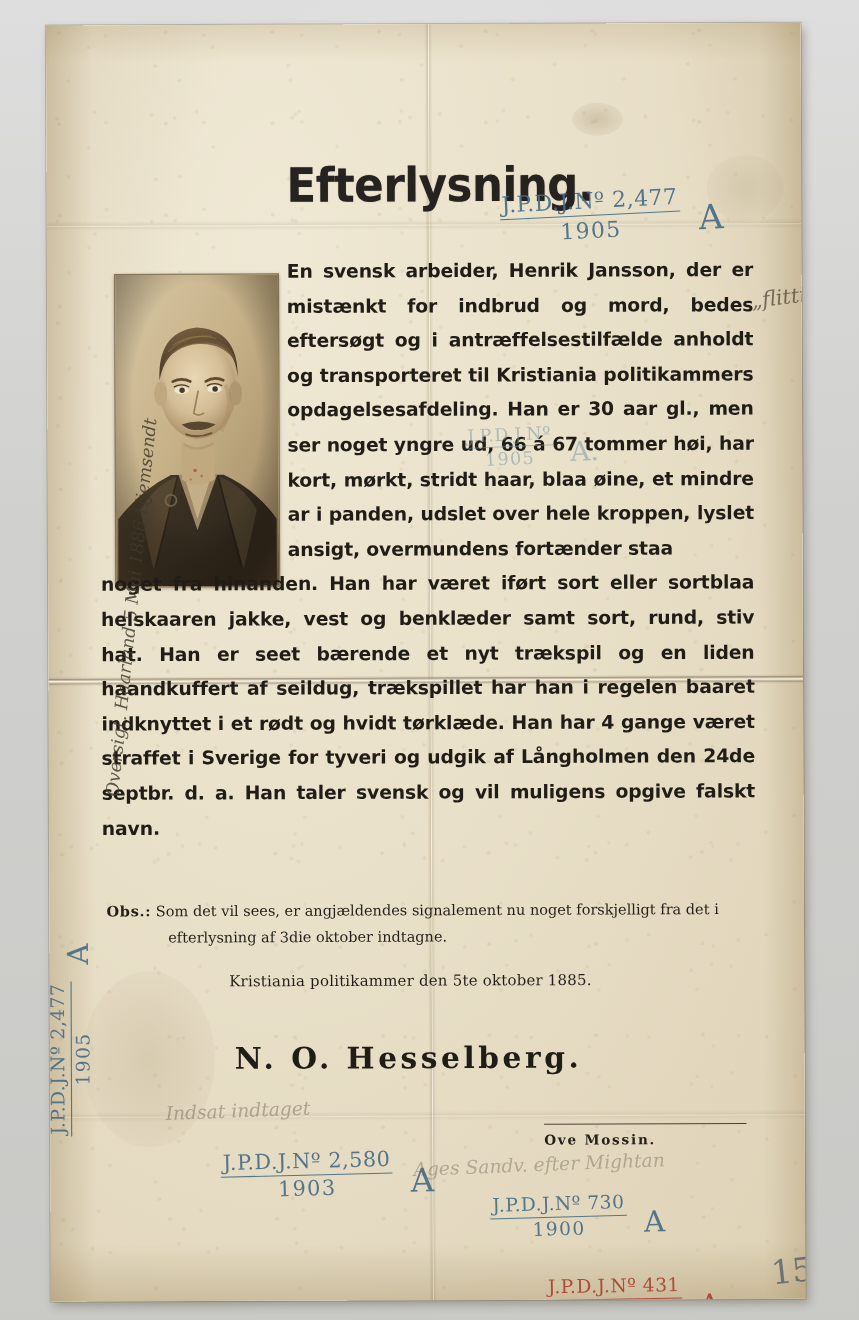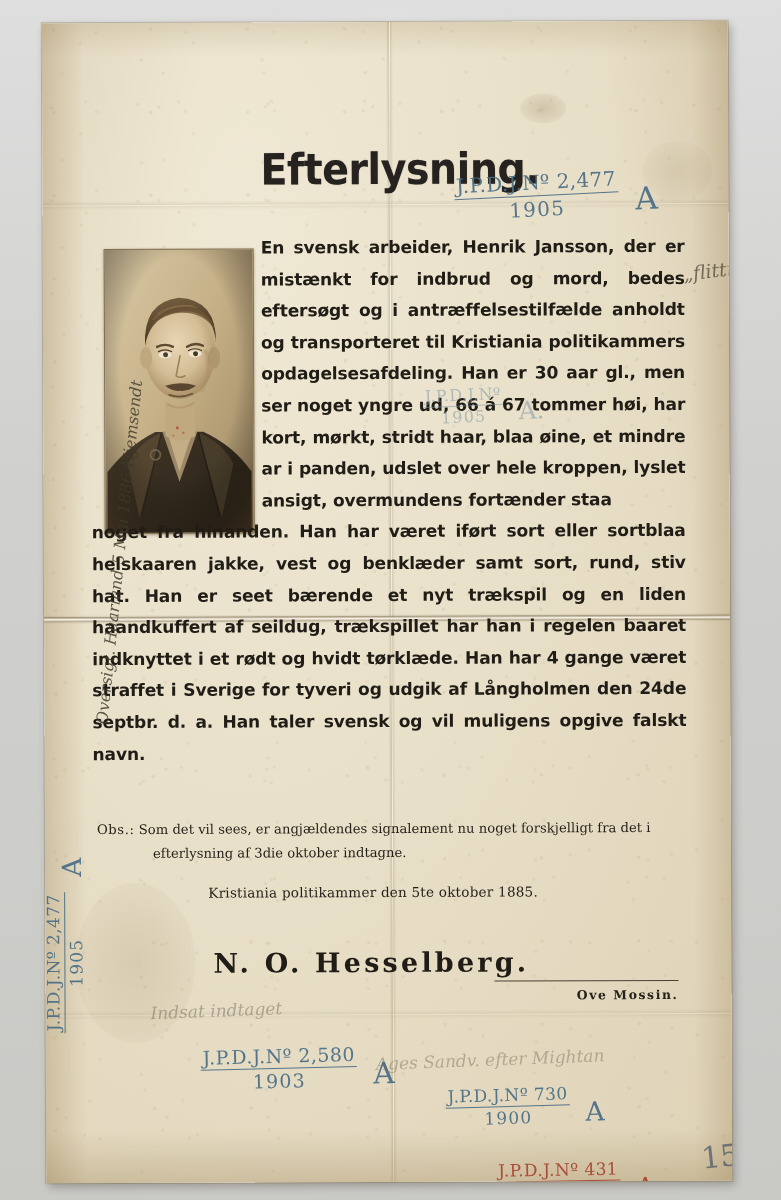--- a/index.html
+++ b/index.html
@@ -170,21 +170,21 @@
     position: absolute;
     left: 52px;
     top: 795px;
     width: 600px;
     font-family: "DejaVu Serif", serif;
     font-size: 13.2px;
     line-height: 24px;
     color: #231f18;
   }
   .obs .obs-lead {
-    font-weight: normal;
+    font-weight: bold;
     letter-spacing: 0.6px;
   }
   .obs .obs-body {
     display: inline;
     text-align: justify;
   }
   .obs .obs-line2 {
     display: block;
     margin-left: 56px;
   }
@@ -210,23 +210,23 @@
     font-weight: bold;
     font-size: 27px;
     letter-spacing: 3.2px;
     color: #201c16;
     padding-right: 34px;
   }
 
   .countersign {
     position: absolute;
     left: 449px;
-    top: 959px;
+    top: 1000px;
     width: 184px;
-    text-align: right;
+    text-align: left;
   }
   .countersign .rule {
     height: 1px;
     background: #4a4034;
     margin-bottom: 6px;
   }
   .countersign .name {
     font-family: "DejaVu Serif", serif;
     font-weight: bold;
     font-size: 12.4px;

